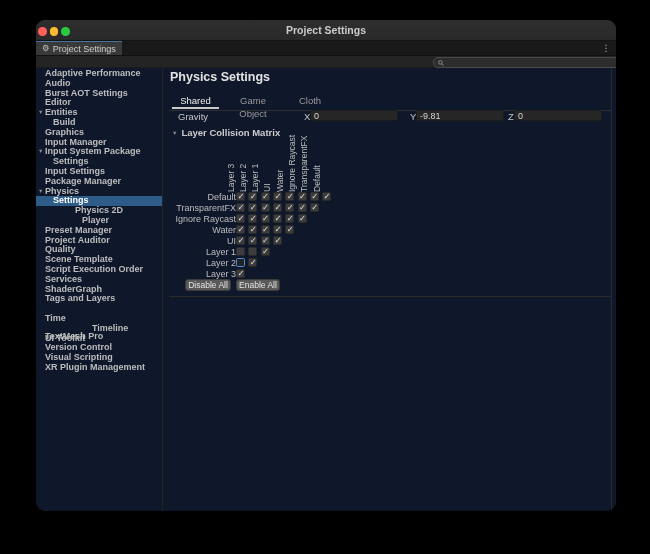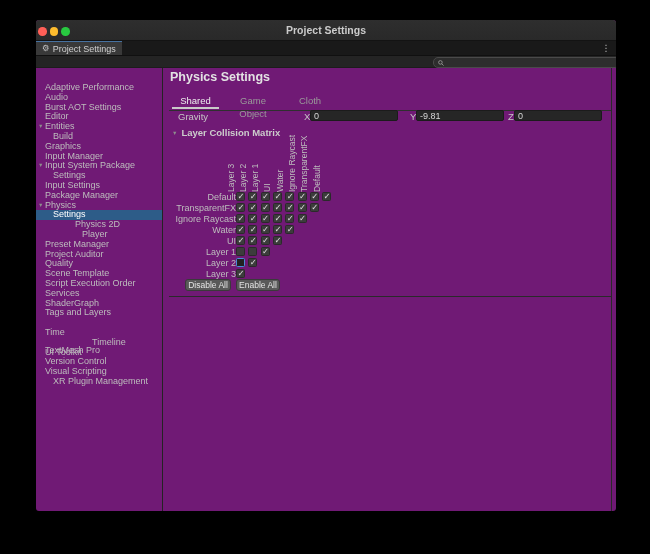--- a/index.html
+++ b/index.html
@@ -4,21 +4,21 @@
 <style>
   html,body{margin:0;padding:0;}
   body{
     width:650px;height:554px;background:#000;
     font-family:"Liberation Sans","DejaVu Sans",sans-serif;
     position:relative;overflow:hidden;
     -webkit-font-smoothing:antialiased;
   }
   .window{
     position:absolute;left:36px;top:20px;width:580px;height:491px;
-    background:#701a75;border-radius:3px;overflow:hidden;
+    background:#0f172a;border-radius:9px;overflow:hidden;
     box-shadow:0 8px 28px rgba(0,0,0,.7);
   }
   
   .titlebar{
     position:absolute;left:0;top:0;width:100%;height:21px;
     background:linear-gradient(#2e2e2e,#292929);
     border-bottom:1px solid #131313;box-sizing:border-box;
   }
   .titlebar .title{
     position:absolute;left:0;right:0;top:0;height:21px;line-height:21px;
@@ -54,21 +54,21 @@
     display:flex;align-items:center;padding-left:4px;
   }
   .search-field svg{flex:0 0 auto;}
   .search-field input{
     flex:1;height:8px;background:transparent;border:none;outline:none;
     font-size:8px;color:#ddd;padding:0 3px;min-width:0;
     font-family:"Liberation Sans","DejaVu Sans",sans-serif;
   }
   
   .content{position:absolute;left:0;top:48px;width:100%;height:443px;}
-  .sidebar{position:absolute;left:0;top:14px;width:126px;height:100%;overflow:hidden;}
+  .sidebar{position:absolute;left:0;top:0;width:126px;height:100%;overflow:hidden;font-weight:bold;}
   .sidebar-divider{position:absolute;left:126px;top:0;width:1px;height:100%;background:#232323;}
   .sidebar-row{
     position:absolute;left:0;width:126px;height:9.8px;line-height:9.8px;
     font-size:9px;color:#bdbdbd;white-space:nowrap;cursor:default;
   }
   .sidebar-row.selected{background:#2d5c88;color:#fff;}
   .sidebar-row .tri{
     position:absolute;left:2px;top:0;font-size:5.5px;color:#8e8e8e;line-height:9.8px;
   }
   .sidebar-row .lbl{position:absolute;top:0;}
@@ -245,21 +245,21 @@
         <div class="sidebar-row" style="top: 265.6px;">
           <span class="lbl" style="left: 9px;">UI Toolkit</span>
         </div>
         <div class="sidebar-row" style="top: 275.4px;">
           <span class="lbl" style="left: 9px;">Version Control</span>
         </div>
         <div class="sidebar-row" style="top: 285.2px;">
           <span class="lbl" style="left: 9px;">Visual Scripting</span>
         </div>
         <div class="sidebar-row" style="top: 295px;">
-          <span class="lbl" style="left: 9px; margin-left: 8px;">XR Plugin Management</span>
+          <span class="lbl" style="left: 9px;">XR Plugin Management</span>
         </div>
       </div>
     <div class="sidebar-divider"></div>
 
     <div class="main-title">Physics Settings</div>
 
     <div class="settings-tab active" style="left:136px;width:47px;">Shared</div>
     <div class="settings-tab" style="left:190px;width:54px;">Game Object</div>
     <div class="settings-tab" style="left:252px;width:44px;">Cloth</div>
     <div class="tab-underline"></div>

